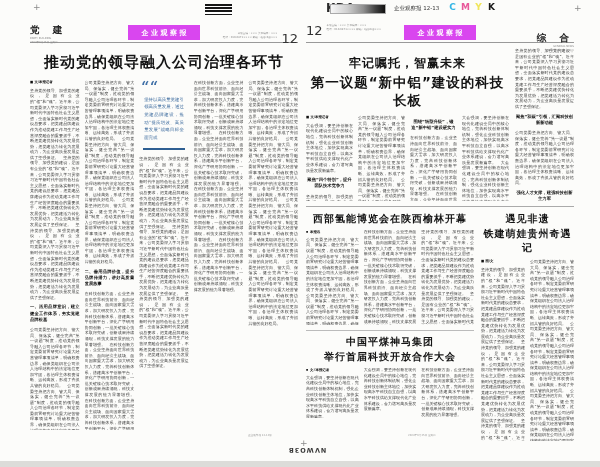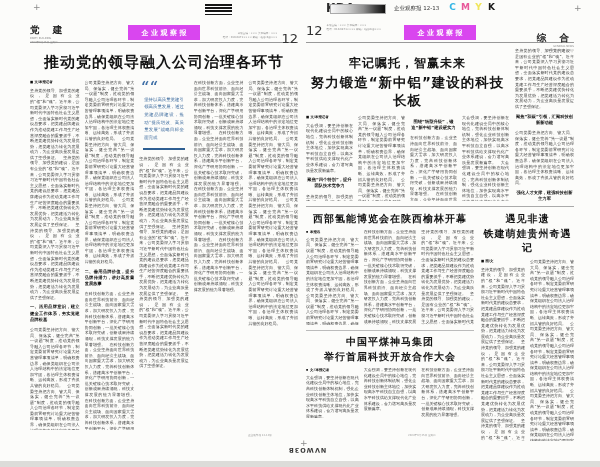--- a/index.html
+++ b/index.html
@@ -157,21 +157,21 @@
       <div class="ph-right">
         <div class="section-name">综 合</div>
         <div class="tiny-meta">GENERAL NEWS</div>
         <div class="tiny-meta">2024年6月25日 星期二</div>
       </div>
     </div>
 
     <div class="top-article">
       <div class="ta-left">
         <div class="main-headline hl-12">牢记嘱托，智赢未来</div>
-        <div class="main-headline hl-13">努力锻造“新中铝”建设的科技长板</div>
+        <div class="main-headline hl-13">第一议题“新中铝”建设的科技长板</div>
         <div class="ta-cols">
           <div class="col">
             <div class="byline">■ 文/本报记者</div>
             <span>大会强调，要坚持创新在现代化建设全局中的核心地位，完善科技创新体制机制，强化企业科技创新主体地位，加快实现高水平科技自立自强，以高水平科技供给支撑现代化产业体系建设，奋力谱写高质量发展新篇章。</span>
             <div class="col-sub center">聚焦“四个特别”，提升团队技术竞争力</div>
             <span>坚持党的领导、加强党的建设，是国有企业的“根”和“魂”。近年来，公司党委深入学习贯彻习近平新时代中国特色社会主义思想，全面落实新时代党的建设总要求，把党建品牌建设作为推动党建工作与生产经营深度融合的重要抓手，不断把党建优势转化为发展优势，把党建活力转化为发展动力，为企业高质量发展提供了坚强保证。</span>
           </div>
           <div class="col">
             <span>公司党委坚持把方向、管大局、保落实，健全完善“第一议题”制度，推动党的领导融入公司治理各环节，制定党委前置研究讨论重大经营管理事项清单，明确权责边界，确保党组织在公司法人治理结构中的法定地位更加牢固，各治理主体权责清晰、运转高效，形成了齐抓共管的良好格局。　公司党委坚持把方向、管大局、保落实，健全完善“第一议题”制度，推动党的领导融入公司治理各环节，制定党委前置研究讨论重大经营管理事项清单，明确权责边界，确保党组织在公司法人治理结构中的法定地位更加牢固，各治理主体权责清晰、运转高效，形成了齐抓共管的良好格局。　</span>
           </div>

